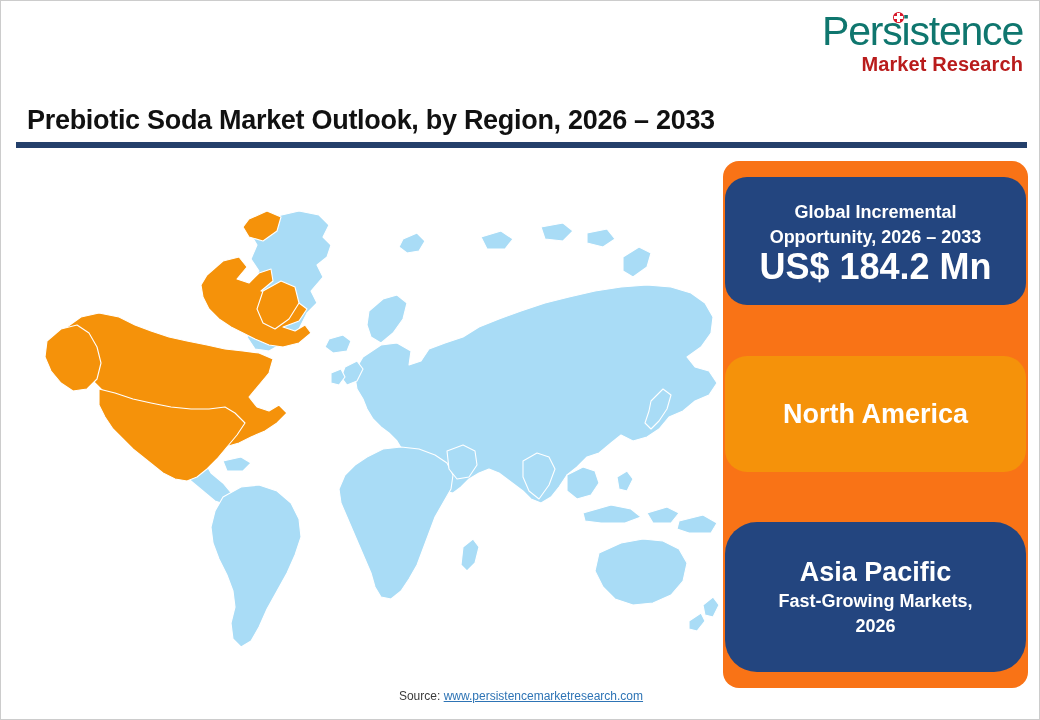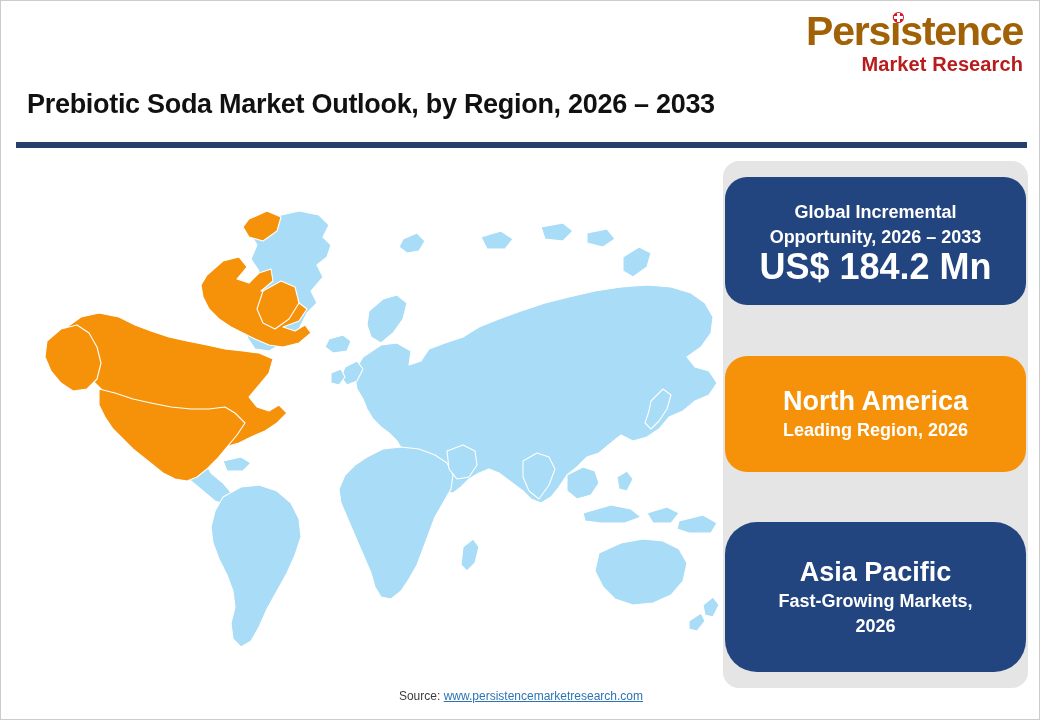--- a/index.html
+++ b/index.html
@@ -28,24 +28,24 @@
     top: 8px;
     right: 14px;
     width: 220px;
     height: 72px;
     text-align: right;
   }
   .logo-main {
     position: relative;
     display: block;
     font-family: "Liberation Sans", sans-serif;
-    font-weight: bold;
+    font-weight: normal;
     font-size: 41px;
     letter-spacing: -1.2px;
-    color: #a16207;
+    color: #0f766e;
     line-height: 44px;
     margin: 0;
     padding-right: 2px;
   }
   .logo-dot {
     position: absolute;
     top: 3px;
     left: 88px;
     width: 11px;
     height: 11px;
@@ -78,21 +78,21 @@
     color: #b91c1c;
     line-height: 22px;
     letter-spacing: 0.1px;
     padding-right: 2px;
   }
 
   
   .title {
     position: absolute;
     left: 26px;
-    top: 88px;
+    top: 104px;
     font-size: 27px;
     font-weight: bold;
     color: #111111;
     letter-spacing: -0.3px;
     white-space: nowrap;
   }
   .title-rule {
     position: absolute;
     left: 15px;
     top: 141px;
@@ -115,21 +115,21 @@
     height: 100%;
   }
 
   
   .side-panel {
     position: absolute;
     left: 722px;
     top: 160px;
     width: 305px;
     height: 527px;
-    background: #e5e5e5;
+    background: #f97316;
     border-radius: 16px;
     box-sizing: border-box;
     padding: 16px 2px;
     display: flex;
     flex-direction: column;
     justify-content: space-between;
   }
   .card {
     border-radius: 22px;
     box-sizing: border-box;
@@ -300,21 +300,20 @@
   <div class="side-panel">
 
     <div class="card card-navy card-opportunity">
       <div class="card-line-sm">Global Incremental</div>
       <div class="card-line-sm">Opportunity, 2026 – 2033</div>
       <div class="card-line-lg">US$ 184.2 Mn</div>
     </div>
 
     <div class="card card-orange card-leading">
       <div class="card-line-xl">North America</div>
-      <div class="card-line-md">Leading Region, 2026</div>
     </div>
 
     <div class="card card-navy card-growing">
       <div class="card-line-xl">Asia Pacific</div>
       <div class="card-line-md">Fast-Growing Markets,</div>
       <div class="card-line-md">2026</div>
     </div>
 
   </div>
 

